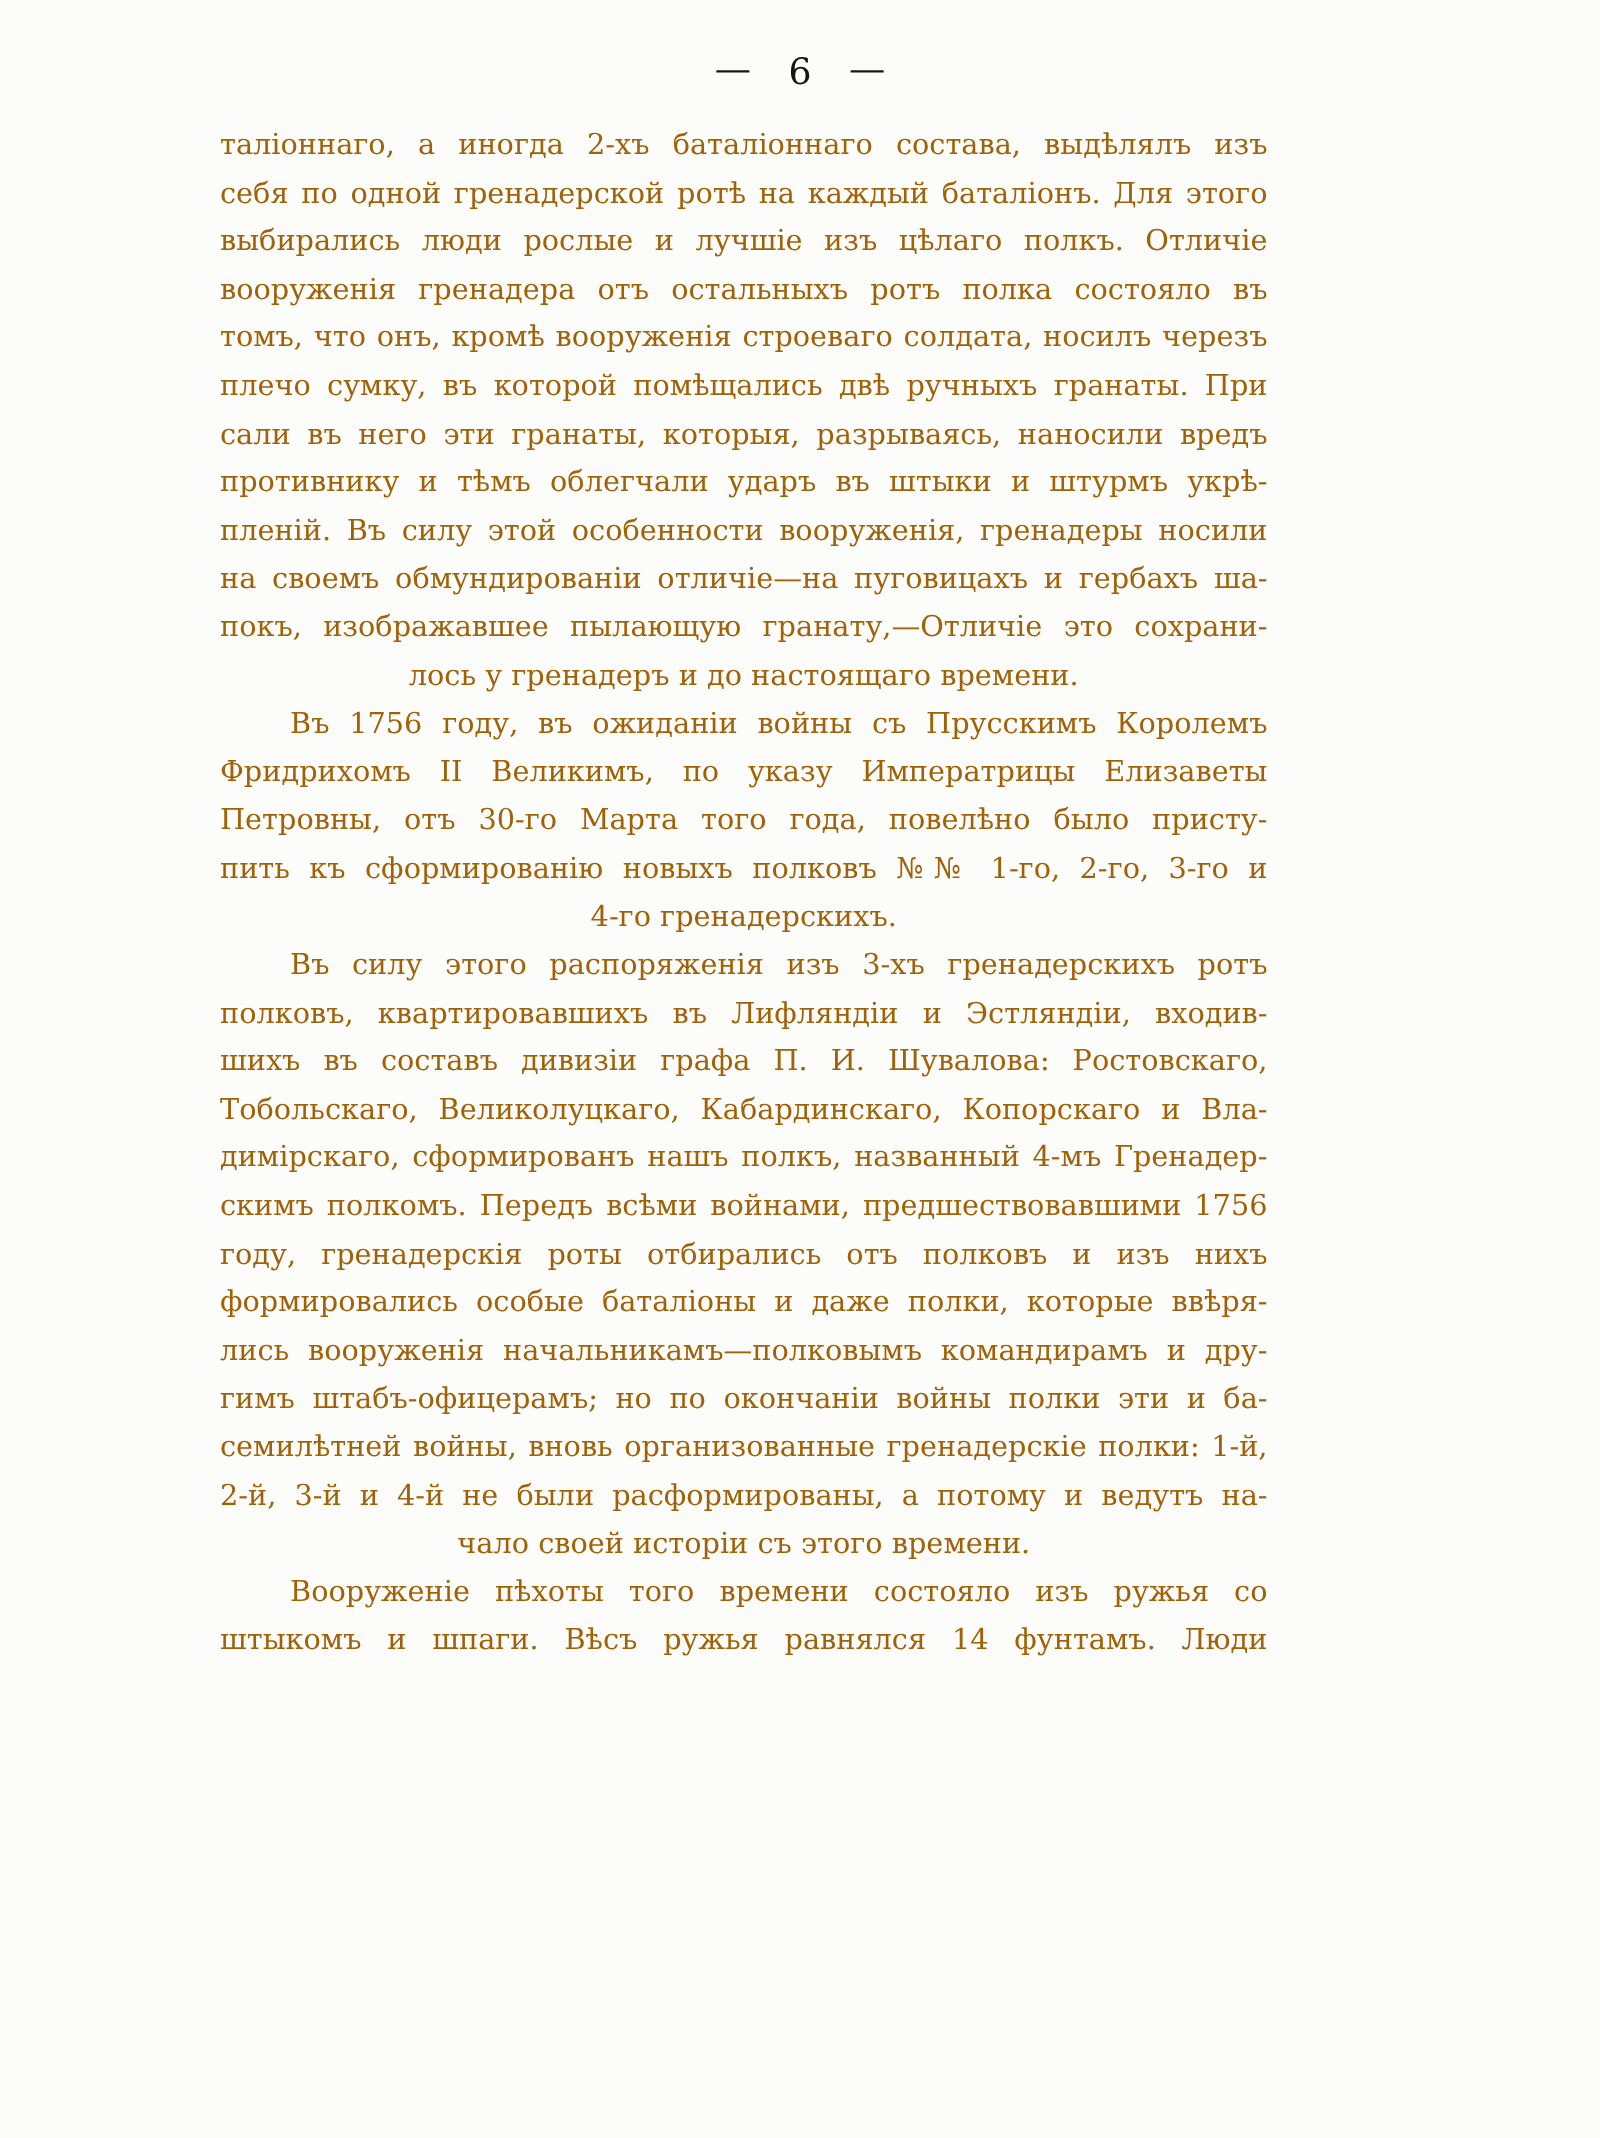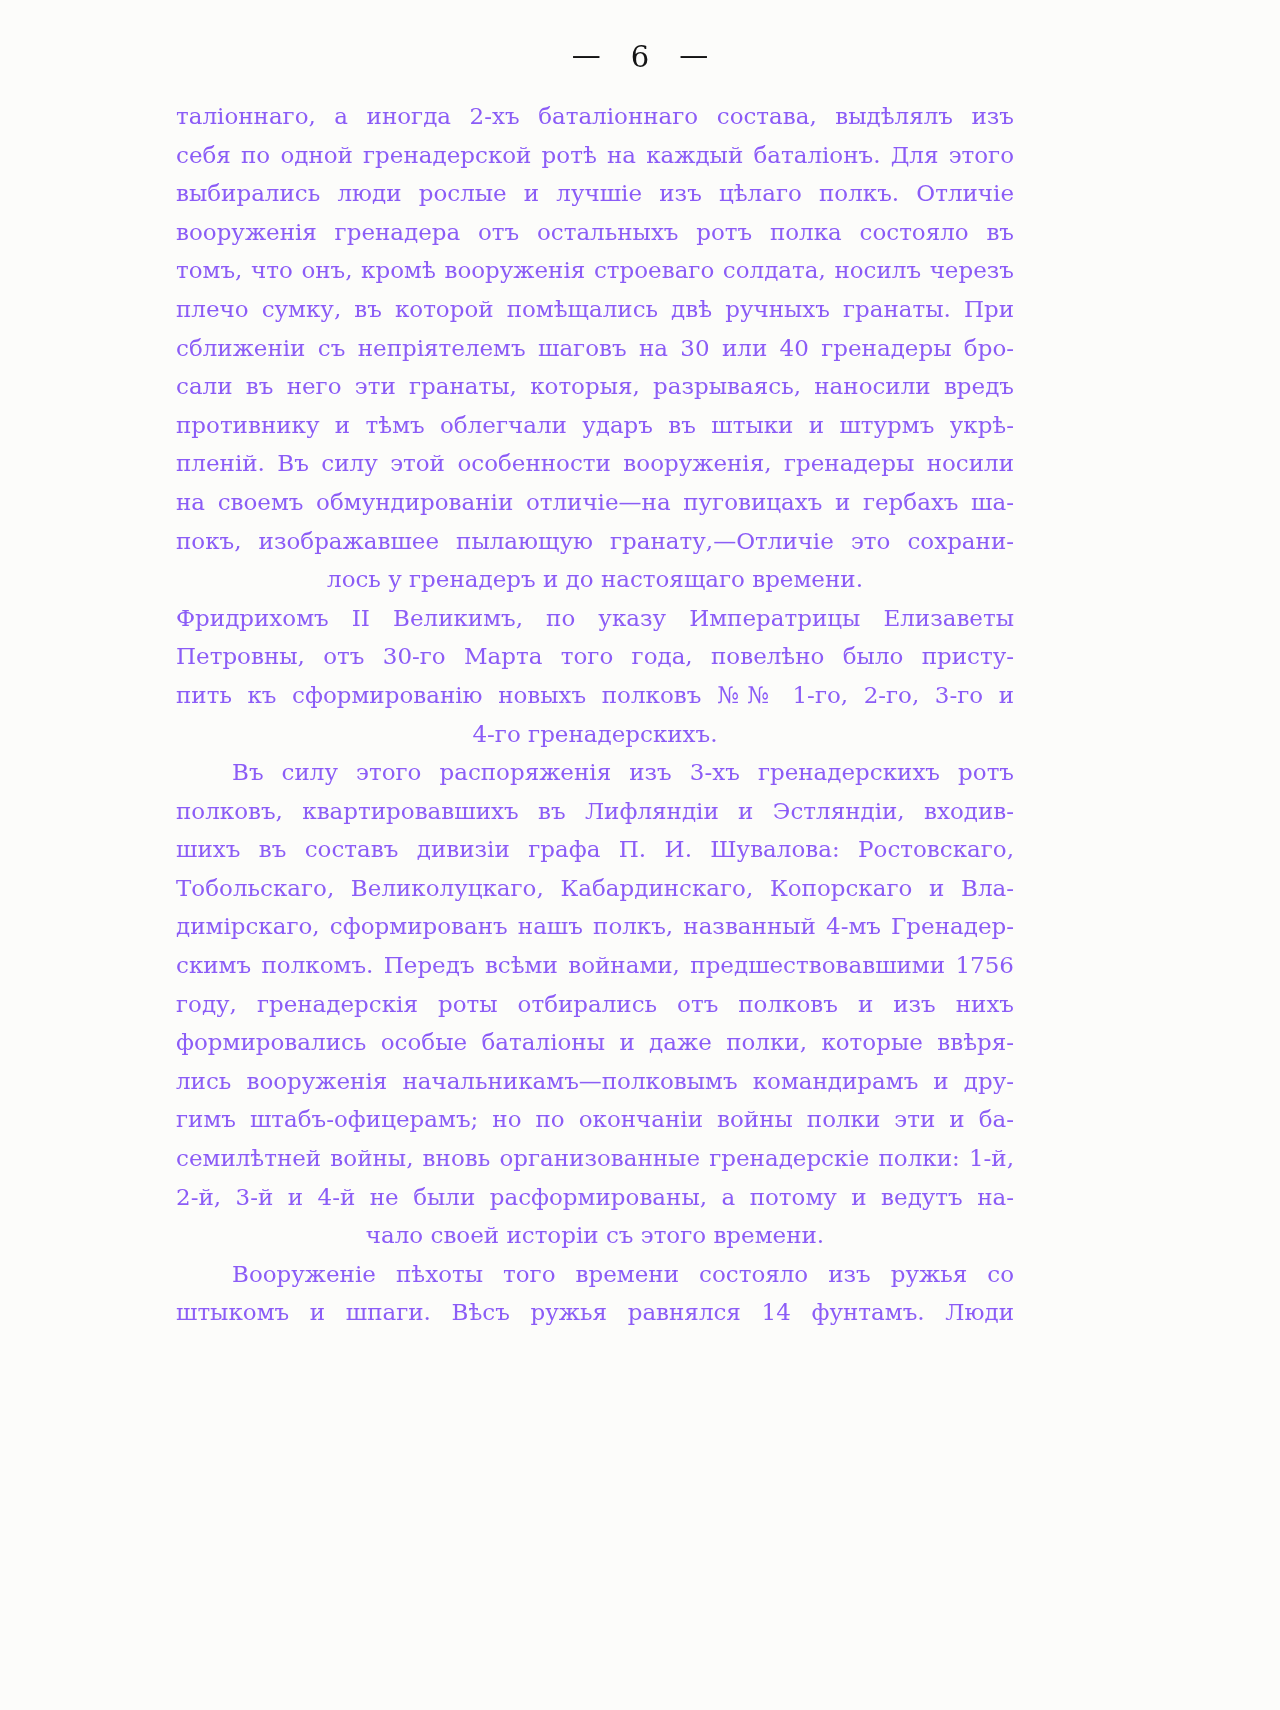--- a/index.html
+++ b/index.html
@@ -35,21 +35,21 @@
     letter-spacing: 0;
     transform: translateY(-2px);
   }
   .text-block {
     position: absolute;
     left: 176px;
     top: 97px;
     width: 838px;
     font-size: 23px;
     line-height: 38.6px;
-    color: #8b5cf6;
+    color: #a16207;
   }
   .line {
     text-align: center;
     min-height: 38.6px;
   }
   .line.j {
     text-align: justify;
     text-align-last: justify;
   }
   .line.ind {
@@ -67,27 +67,27 @@
     <span class="dash">—</span>
   </div>
 
   <div class="text-block">
       <div class="line j">таліоннаго, а иногда 2-хъ баталіоннаго состава, выдѣлялъ изъ</div>
       <div class="line j">себя по одной гренадерской ротѣ на каждый баталіонъ. Для этого</div>
       <div class="line j">выбирались люди рослые и лучшіе изъ цѣлаго полкъ. Отличіе</div>
       <div class="line j">вооруженія гренадера отъ остальныхъ ротъ полка состояло въ</div>
       <div class="line j">томъ, что онъ, кромѣ вооруженія строеваго солдата, носилъ черезъ</div>
       <div class="line j">плечо сумку, въ которой помѣщались двѣ ручныхъ гранаты. При</div>
-      <div class="line j">сближеніи съ непріятелемъ шаговъ на 30 или 40 гренадеры бро-</div>
       <div class="line j">сали въ него эти гранаты, которыя, разрываясь, наносили вредъ</div>
       <div class="line j">противнику и тѣмъ облегчали ударъ въ штыки и штурмъ укрѣ-</div>
       <div class="line j">пленій. Въ силу этой особенности вооруженія, гренадеры носили</div>
       <div class="line j">на своемъ обмундированіи отличіе—на пуговицахъ и гербахъ ша-</div>
       <div class="line j">покъ, изображавшее пылающую гранату,—Отличіе это сохрани-</div>
       <div class="line">лось у гренадеръ и до настоящаго времени.</div>
+      <div class="line j ind">Въ 1756 году, въ ожиданіи войны съ Прусскимъ Королемъ</div>
       <div class="line j">Фридрихомъ II Великимъ, по указу Императрицы Елизаветы</div>
       <div class="line j">Петровны, отъ 30-го Марта того года, повелѣно было присту-</div>
       <div class="line j">пить къ сформированію новыхъ полковъ №№ 1-го, 2-го, 3-го и</div>
       <div class="line">4-го гренадерскихъ.</div>
       <div class="line j ind">Въ силу этого распоряженія изъ 3-хъ гренадерскихъ ротъ</div>
       <div class="line j">полковъ, квартировавшихъ въ Лифляндіи и Эстляндіи, входив-</div>
       <div class="line j">шихъ въ составъ дивизіи графа П. И. Шувалова: Ростовскаго,</div>
       <div class="line j">Тобольскаго, Великолуцкаго, Кабардинскаго, Копорскаго и Вла-</div>
       <div class="line j">димірскаго, сформированъ нашъ полкъ, названный 4-мъ Гренадер-</div>
       <div class="line j">скимъ полкомъ. Передъ всѣми войнами, предшествовавшими 1756</div>

